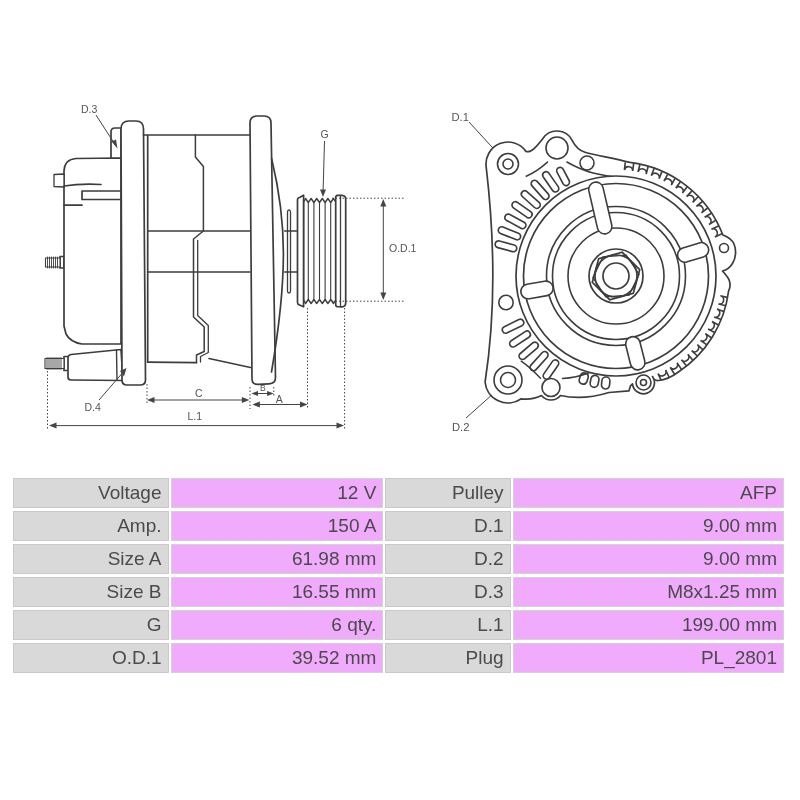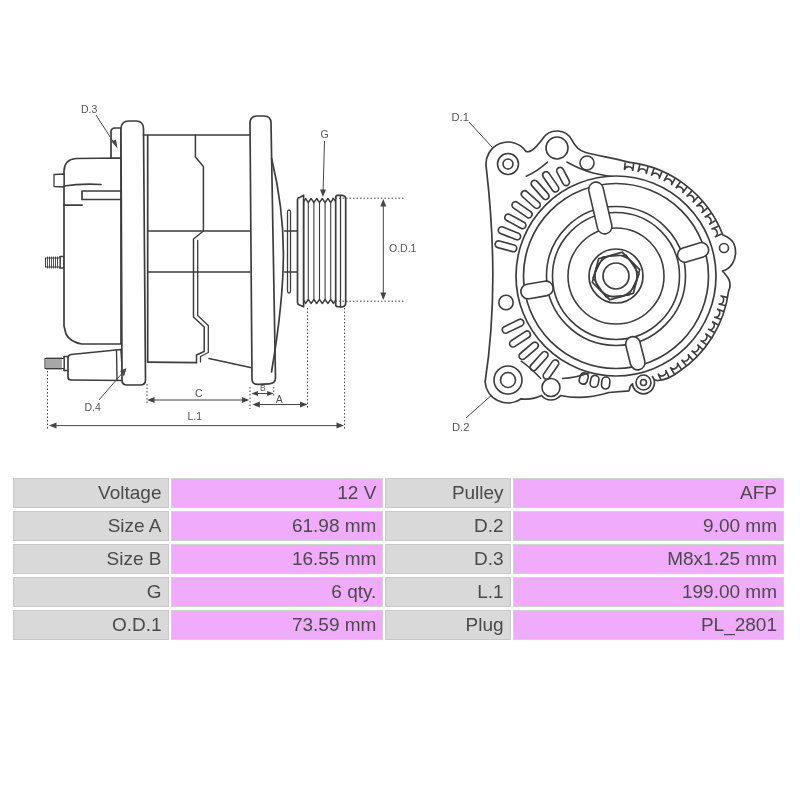--- a/index.html
+++ b/index.html
@@ -242,38 +242,44 @@
         <col class="c4">
       </colgroup>
 <tbody>
         <tr>
           <td class="l">Voltage</td>
           <td class="v">12 V</td>
           <td class="l">Pulley</td>
           <td class="v">AFP</td>
         </tr>
 <tr>
+          <td class="l">Amp.</td>
+          <td class="v">150 A</td>
+          <td class="l">D.1</td>
+          <td class="v">9.00 mm</td>
+        </tr>
+<tr>
           <td class="l">Size A</td>
           <td class="v">61.98 mm</td>
           <td class="l">D.2</td>
           <td class="v">9.00 mm</td>
         </tr>
 <tr>
           <td class="l">Size B</td>
           <td class="v">16.55 mm</td>
           <td class="l">D.3</td>
           <td class="v">M8x1.25 mm</td>
         </tr>
 <tr>
           <td class="l">G</td>
           <td class="v">6 qty.</td>
           <td class="l">L.1</td>
           <td class="v">199.00 mm</td>
         </tr>
 <tr>
           <td class="l">O.D.1</td>
-          <td class="v">73.59 mm</td>
+          <td class="v">39.52 mm</td>
           <td class="l">Plug</td>
           <td class="v">PL_2801</td>
         </tr>
 </tbody>
     </table>
 </div>
 
 </body></html>

